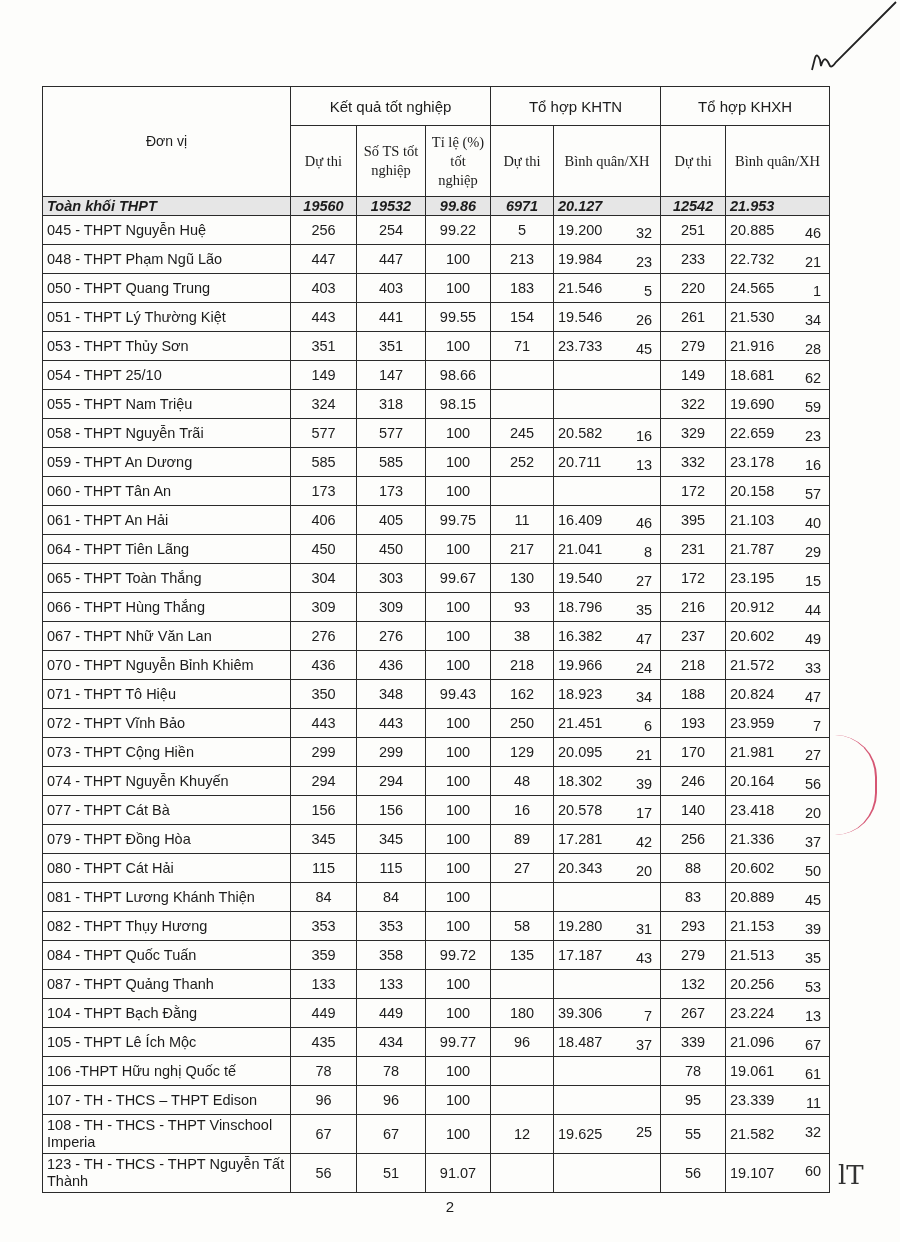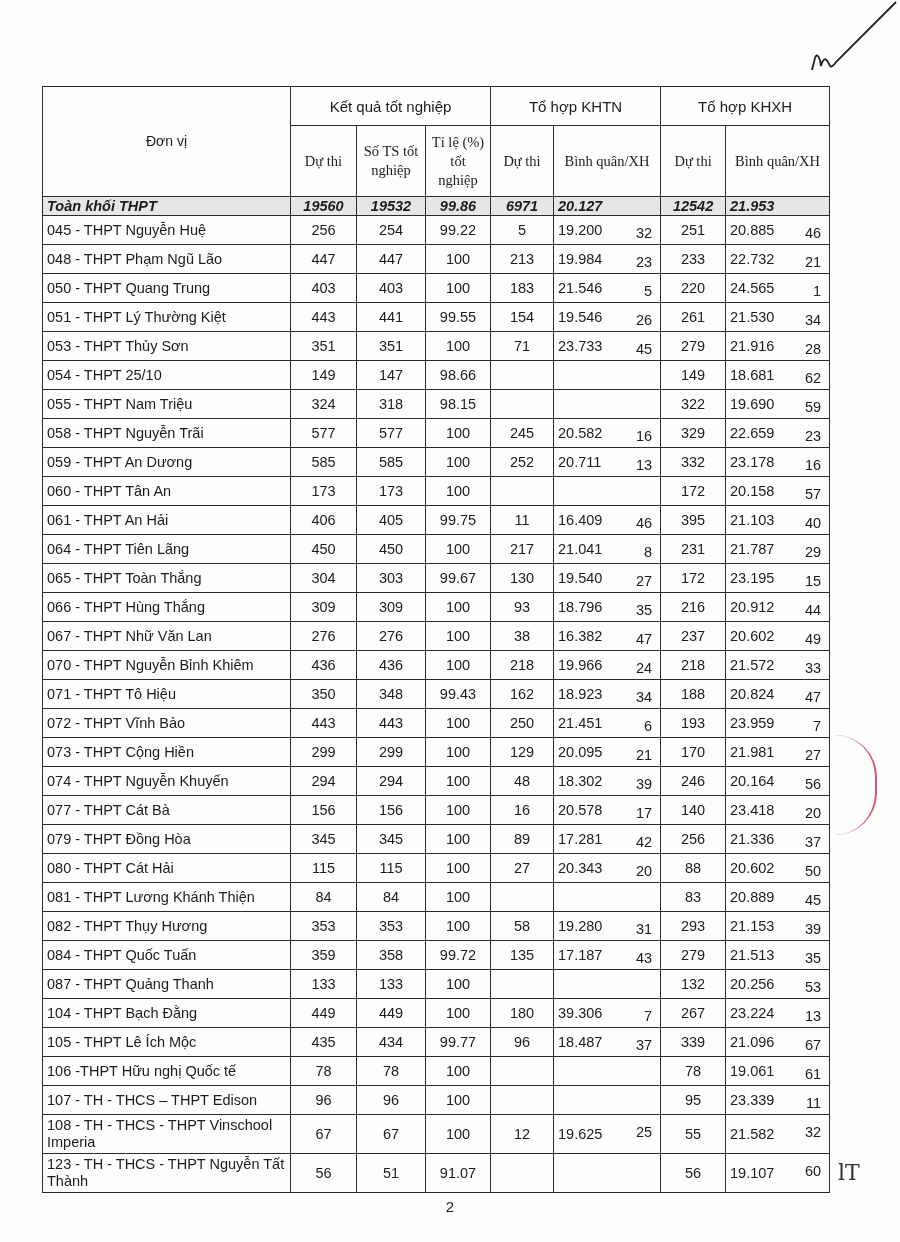--- a/index.html
+++ b/index.html
@@ -26,21 +26,21 @@
   td.name { text-align: left; white-space: nowrap; overflow: hidden; }
   tr.tall td.name { white-space: normal; }
   td.num { text-align: center; }
   td.score { position: relative; text-align: left; padding-left: 10px; }
   td.score .avg { display: inline-block; }
   td.score .rank { position: absolute; right: 8px; top: 9px; }
   tr.total td.score .avg { padding-left: 0; }
   .pagenum { position: absolute; left: 0; width: 900px; top: 1198px; text-align: center; font-size: 15px; }
   .stamp { position: absolute; left: 835px; top: 735px; width: 40px; height: 100px;
     border-right: 2px solid rgba(200,30,70,0.75); border-radius: 0 60px 60px 0; }
-  .initials { position: absolute; left: 838px; top: 1160px; font-size: 22px; font-family: "DejaVu Serif", serif; color: #333; }
+  .initials { position: absolute; left: 838px; top: 1160px; font-size: 26px; font-family: "DejaVu Serif", serif; color: #333; }
 </style>
 </head>
 <body>
 
 <svg class="sig" viewBox="0 0 100 80">
   <path d="M12 70 L15 58 Q17 52 20 60 L21 66 Q24 55 28 62 L30 66 Q32 68 36 62 L96 2" fill="none" stroke="#222" stroke-width="1.8"></path>
 </svg>
 
 <table class="results">
   <colgroup>

